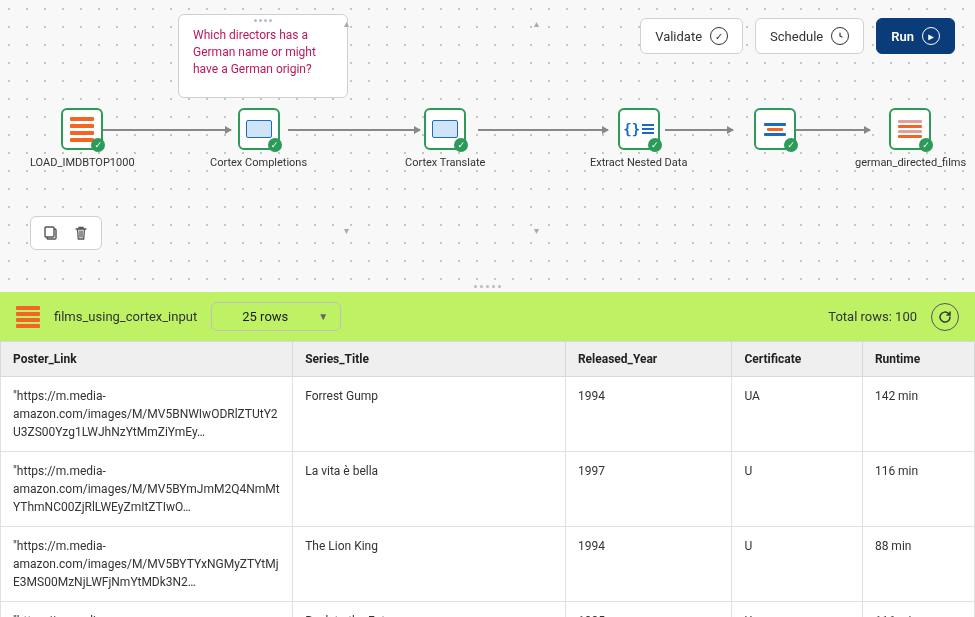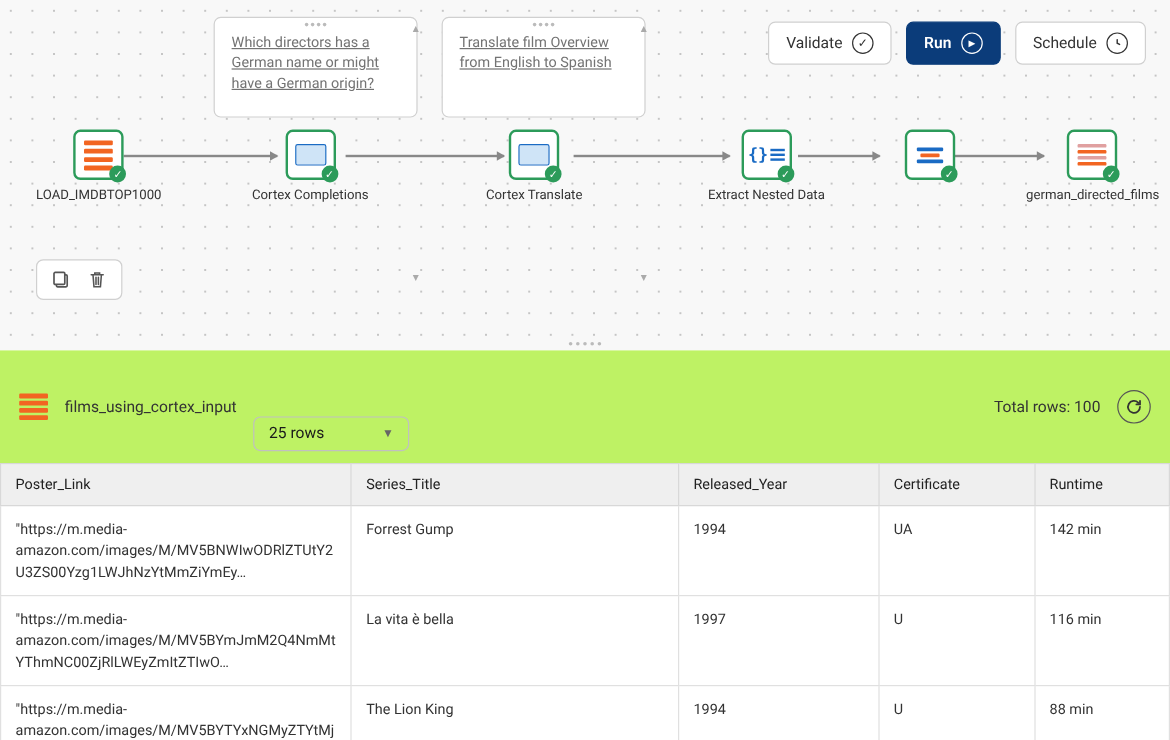--- a/index.html
+++ b/index.html
@@ -13,47 +13,47 @@
 .icon-circle { width: 18px; height: 18px; border: 1.5px solid currentColor; border-radius: 50%; display: inline-flex; align-items: center; justify-content: center; font-size: 10px; }
 
 .toolbar-bottom { position: absolute; bottom: 30px; left: 30px; display: flex; gap: 10px; background: #fff; border: 1px solid #d0d0d0; border-radius: 6px; padding: 6px 10px; }
 .toolbar-bottom .tb-icon { width: 20px; height: 20px; display: flex; align-items: center; justify-content: center; cursor: pointer; }
 
 .node { position: absolute; text-align: center; }
 .node-icon { width: 42px; height: 42px; border: 2px solid #2c9b5a; border-radius: 6px; background: #fff; display: flex; align-items: center; justify-content: center; margin: 0 auto; position: relative; }
 .node-icon .check { position: absolute; bottom: -4px; right: -4px; width: 14px; height: 14px; background: #2c9b5a; border-radius: 50%; display: flex; align-items: center; justify-content: center; color: #fff; font-size: 9px; }
 .node-label { font-size: 11px; color: #333; margin-top: 6px; max-width: 120px; line-height: 1.3; }
 
-.ann-box { position: absolute; background: #fff; border: 1px solid #d0d0d0; border-radius: 6px; padding: 12px 14px; font-size: 12px; color: #737373; line-height: 1.4; width: 170px; text-decoration: underline; }
+.ann-box { position: absolute; background: #fff; border: 1px solid #d0d0d0; border-radius: 6px; padding: 12px 14px; font-size: 12px; color: #be185d; line-height: 1.4; width: 170px; }
 .ann-handle { position: absolute; left: 50%; transform: translateX(-50%); display: flex; gap: 2px; }
 .ann-handle span { width: 3px; height: 3px; background: #bbb; border-radius: 50%; }
 .ann-handle.top { top: 4px; }
 .ann-handle.bot { bottom: 4px; }
 
 .arrow { position: absolute; height: 1.5px; background: #888; top: 129px; }
 .arrow::after { content: ''; position: absolute; right: -1px; top: -3.5px; border-left: 7px solid #888; border-top: 4px solid transparent; border-bottom: 4px solid transparent; }
 
 .divider-row { height: 12px; background: #f8f8f8; display: flex; align-items: center; justify-content: center; }
 .divider-dots { display: flex; gap: 3px; }
 .divider-dots span { width: 3px; height: 3px; background: #bbb; border-radius: 50%; }
 
 .data-header { display: flex; align-items: center; gap: 14px; padding: 10px 16px; background: #bef264; }
 .data-title { font-size: 13px; color: #333; }
 .stack-icon { width: 24px; display: flex; flex-direction: column; gap: 2px; }
 .stack-icon span { height: 4px; background: #f26522; border-radius: 1px; }
-.select-box { border: 1px solid #c0c0c0; border-radius: 6px; padding: 6px 12px; display: flex; align-items: center; gap: 30px; cursor: pointer; min-width: 130px; justify-content: space-between; margin-top: 45px; }
+.select-box { border: 1px solid #c0c0c0; border-radius: 6px; padding: 6px 12px; display: flex; align-items: center; gap: 30px; cursor: pointer; min-width: 130px; justify-content: flex-end; }
 .chevron { font-size: 10px; color: #666; }
 .sample-btn { background: #0b3c7a; color: #fff; border: none; border-radius: 18px; padding: 8px 20px; font-size: 13px; font-weight: 600; cursor: pointer; }
 .spacer { flex: 1; }
 .total-rows { font-size: 13px; color: #333; margin-left: 16px; }
 .refresh-btn { width: 28px; height: 28px; border: 1.5px solid #555; border-radius: 50%; display: flex; align-items: center; justify-content: center; cursor: pointer; font-size: 14px; }
 
 .table-wrap { overflow: auto; height: 280px; }
 table { width: 100%; border-collapse: collapse; }
-th { background: #efefef; border: 1px solid #d8d8d8; padding: 10px 12px; text-align: left; font-weight: 400; font-size: 12px; color: #222; }
+th { background: #efefef; border: 1px solid #d8d8d8; padding: 10px 12px; text-align: left; font-weight: 700; font-size: 12px; color: #222; }
 td { border: 1px solid #e0e0e0; padding: 10px 12px; font-size: 12px; color: #333; vertical-align: top; line-height: 1.5; word-break: break-word; }
 th:nth-child(1), td:nth-child(1) { width: 30%; }
 th:nth-child(2), td:nth-child(2) { width: 28%; }
 
 .icon-load { display: flex; flex-direction: column; gap: 3px; width: 24px; }
 .icon-load span { height: 4px; background: #f26522; border-radius: 1px; }
 .icon-box-blue { width: 26px; height: 18px; border: 1.5px solid #1a6bc4; border-radius: 2px; background: linear-gradient(#cfe4f7, #cfe4f7); }
 .icon-json { font-family: monospace; font-size: 14px; color: #1a6bc4; font-weight: 700; display: flex; align-items: center; gap: 2px; }
 .icon-json .lines { display:flex; flex-direction:column; gap:2px; }
 .icon-json .lines span { width:12px; height:2px; background:#1a6bc4; }
@@ -69,32 +69,32 @@
 </head>
 <body>
 
 <div class="canvas">
 
   <div class="toolbar-top">
     <div class="toolbar-btn">
       <span>Validate</span>
       <span class="icon-circle">✓</span>
     </div>
-    <div class="toolbar-btn primary">
-      <span>Run</span>
-      <span class="icon-circle">▸</span>
-    </div>
     <div class="toolbar-btn">
       <span>Schedule</span>
       <span class="icon-circle">
         <svg width="10" height="10" viewBox="0 0 10 10">
             <path d="M5 2 L5 5 L7 6" stroke="currentColor" stroke-width="1.2" fill="none" stroke-linecap="round"></path>
           </svg>
       </span>
     </div>
+    <div class="toolbar-btn primary">
+      <span>Run</span>
+      <span class="icon-circle">▸</span>
+    </div>
   </div>
 
   <div class="toolbar-bottom">
     <div class="tb-icon">
       <svg width="16" height="16" viewBox="0 0 16 16">
           <rect x="4" y="4" width="9" height="10" rx="1" fill="none" stroke="#555" stroke-width="1.4"></rect>
           <rect x="2" y="2" width="9" height="10" rx="1" fill="#fff" stroke="#555" stroke-width="1.4"></rect>
         </svg>
     </div>
     <div class="tb-icon">
@@ -106,29 +106,20 @@
 
   <div class="ann-box" style="left:178px; top:14px; height:84px;">
     <div class="ann-handle top">
         <span></span>
         <span></span>
         <span></span>
         <span></span>
       </div>
     <span>Which directors has a German name or might have a German origin?</span>
     <div class="ann-handle bot" style="bottom:-140px"></div>
-  </div>
-  <div class="ann-box" style="left:368px; top:14px; height:84px;">
-    <div class="ann-handle top">
-        <span></span>
-        <span></span>
-        <span></span>
-        <span></span>
-      </div>
-    <span>Translate film Overview from English to Spanish</span>
   </div>
 
   <div class="arrow" style="left:103px; width:128px;"></div>
   <div class="arrow" style="left:288px; width:132px;"></div>
   <div class="arrow" style="left:478px; width:130px;"></div>
   <div class="arrow" style="left:665px; width:68px;"></div>
   <div class="arrow" style="left:790px; width:80px;"></div>
 
   <div class="node" style="left:30px; top:108px;">
     <div class="node-icon">

